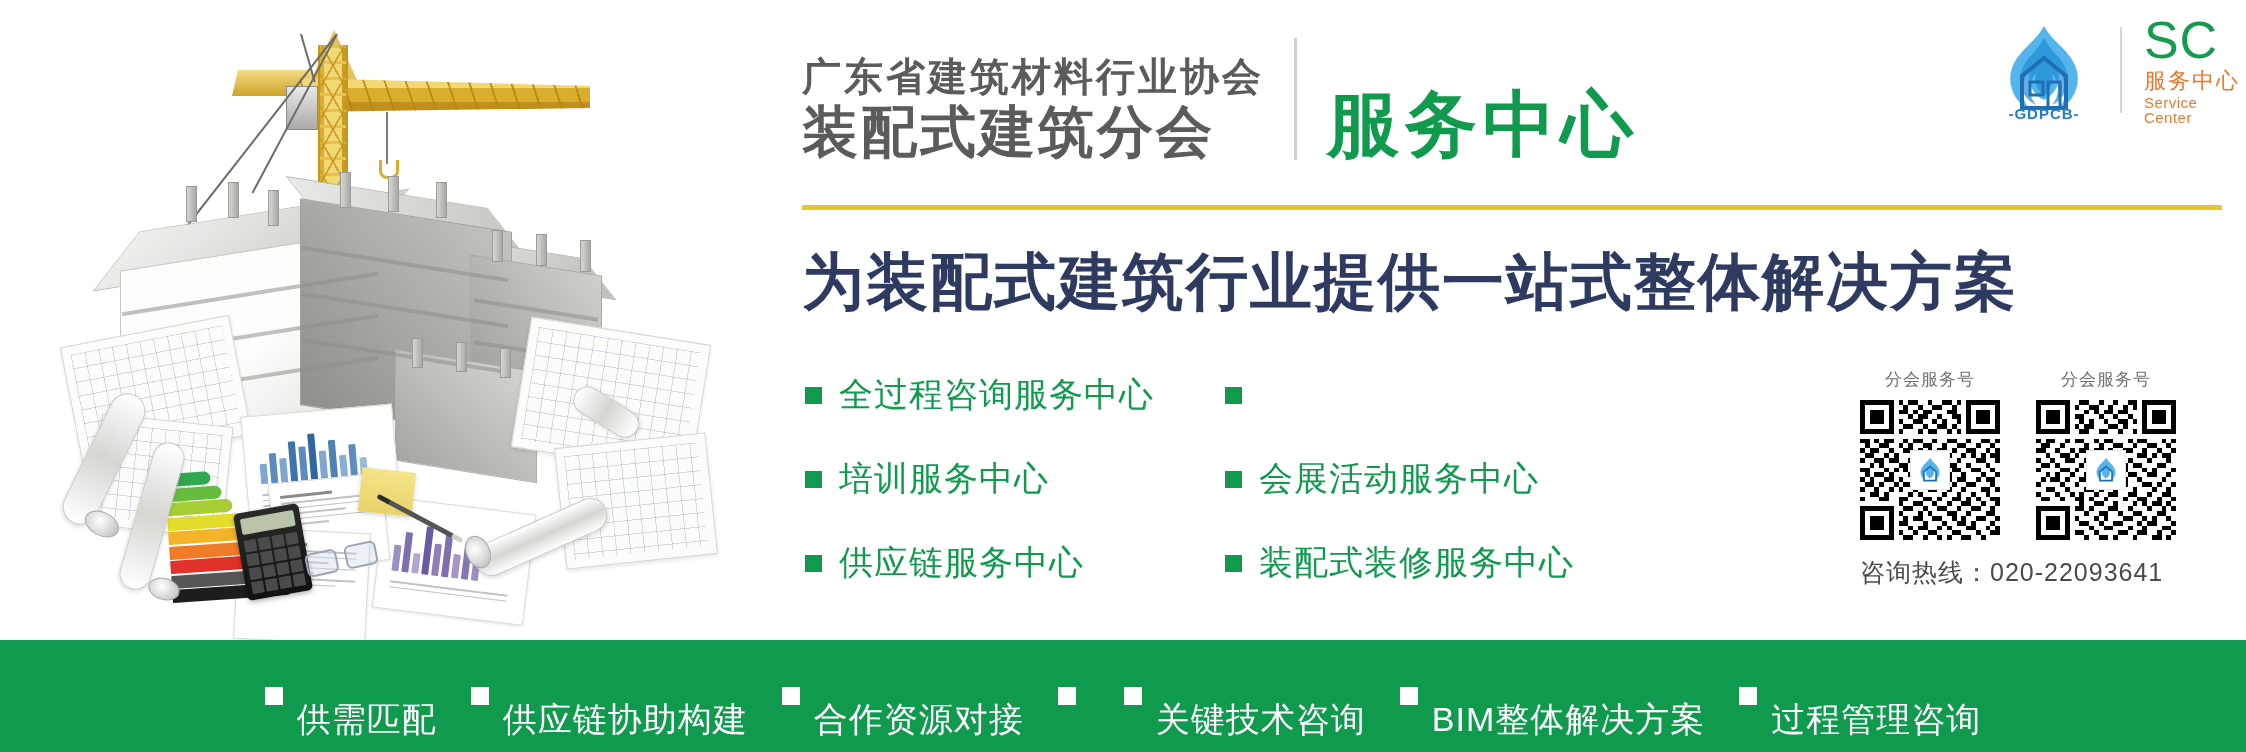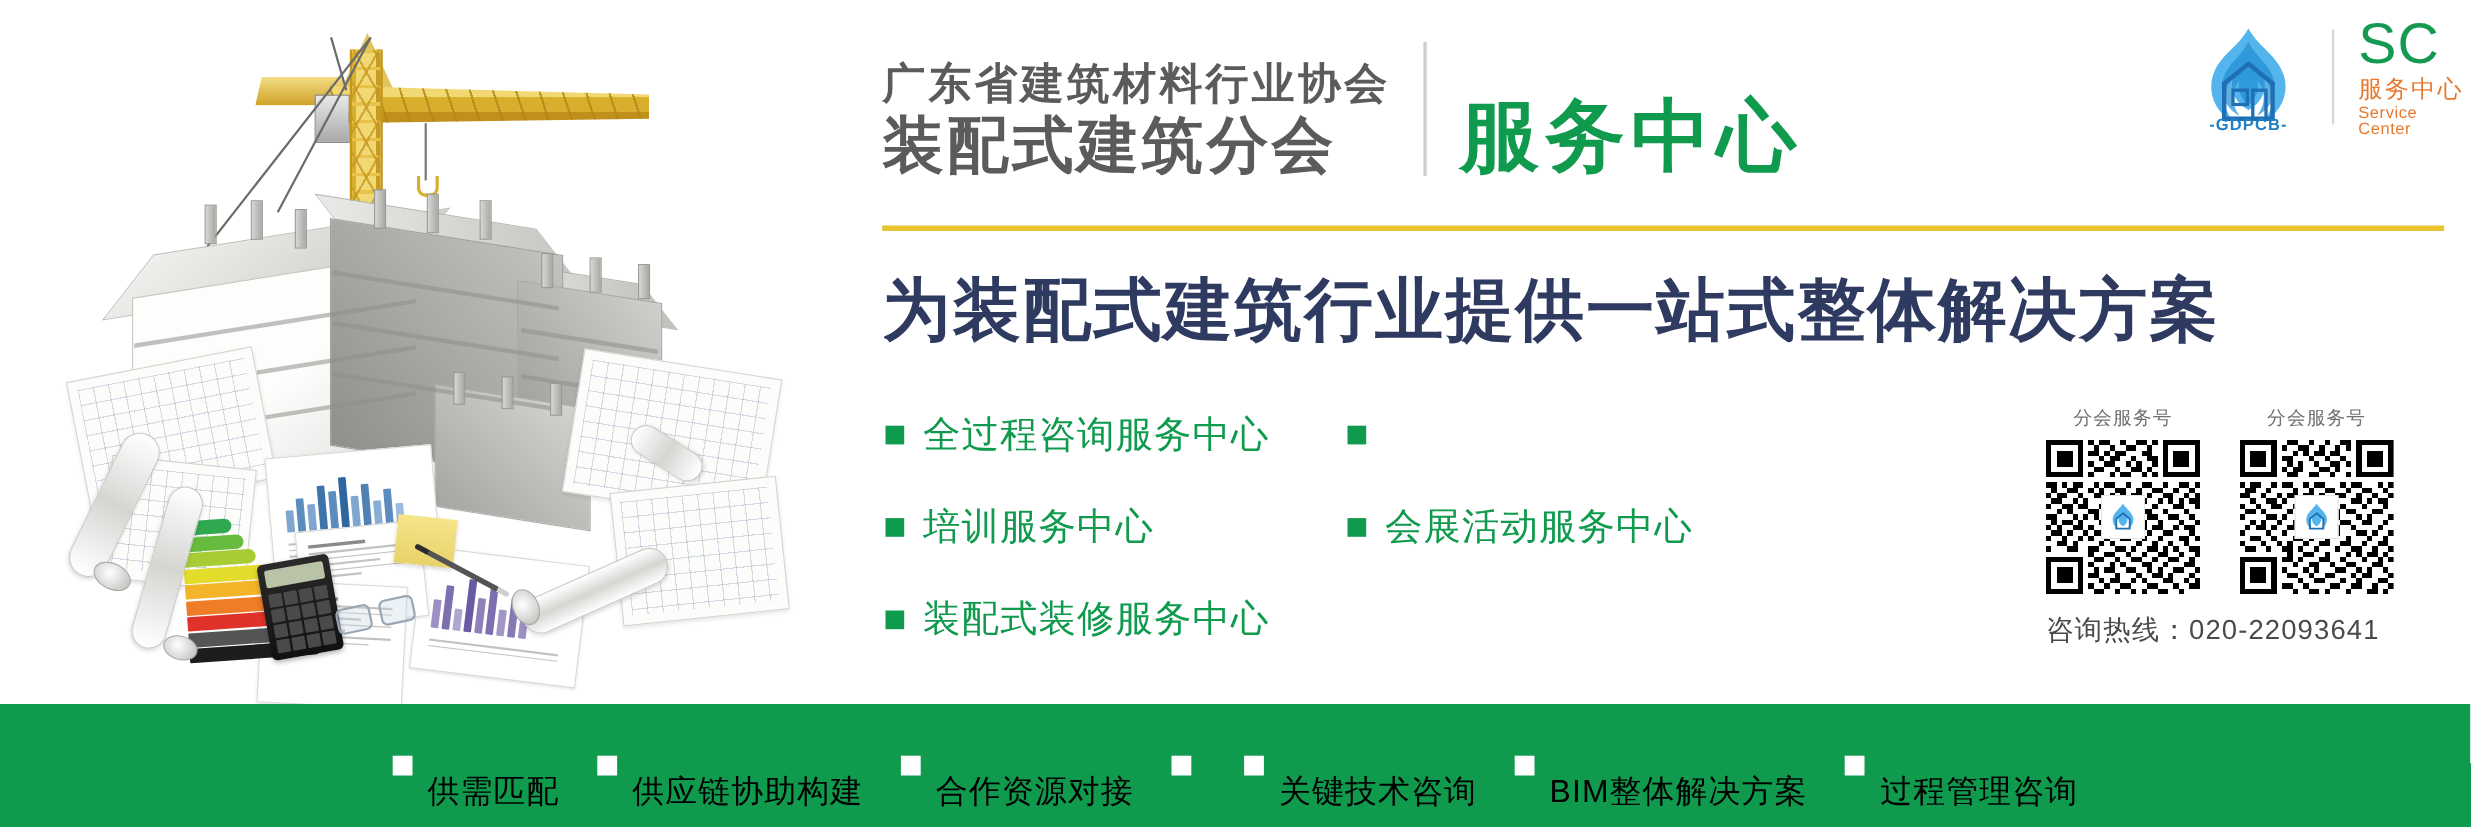--- a/index.html
+++ b/index.html
@@ -221,21 +221,21 @@
 
   
   .footer{
     position:absolute; left:0; right:0; bottom:0;
     height:112px; background:#109a4e;
     display:flex; align-items:center; justify-content:center;
   }
   .foot-items{display:flex; align-items:center; gap:34px;}
   .foot-item{display:flex; align-items:center; white-space:nowrap;}
   .foot-sq{width:18px; height:18px; background:#ffffff; margin-right:14px; flex:none;}
-  .foot-label{font-size:29px; color:#000000; letter-spacing:1px;margin-top:48px;}
+  .foot-label{font-size:34px; color:#ffffff; letter-spacing:1px;margin-top:48px;}
 </style>
 </head>
 <body>
 
 <div id="banner">
 
   <div class="illus">
     <div class="illus-stage">
 
       <div>
@@ -448,20 +448,24 @@
       <div class="svc-item">
         <span class="bullet-sq"></span>
       </div>
       <div class="svc-item">
         <span class="bullet-sq"></span>
         <span class="svc-label">培训服务中心</span>
       </div>
       <div class="svc-item">
         <span class="bullet-sq"></span>
         <span class="svc-label">会展活动服务中心</span>
+      </div>
+      <div class="svc-item">
+        <span class="bullet-sq"></span>
+        <span class="svc-label">供应链服务中心</span>
       </div>
       <div class="svc-item">
         <span class="bullet-sq"></span>
         <span class="svc-label">装配式装修服务中心</span>
       </div>
     </div>
 
     <div class="qrblock">
       <div class="qrrow">
 

